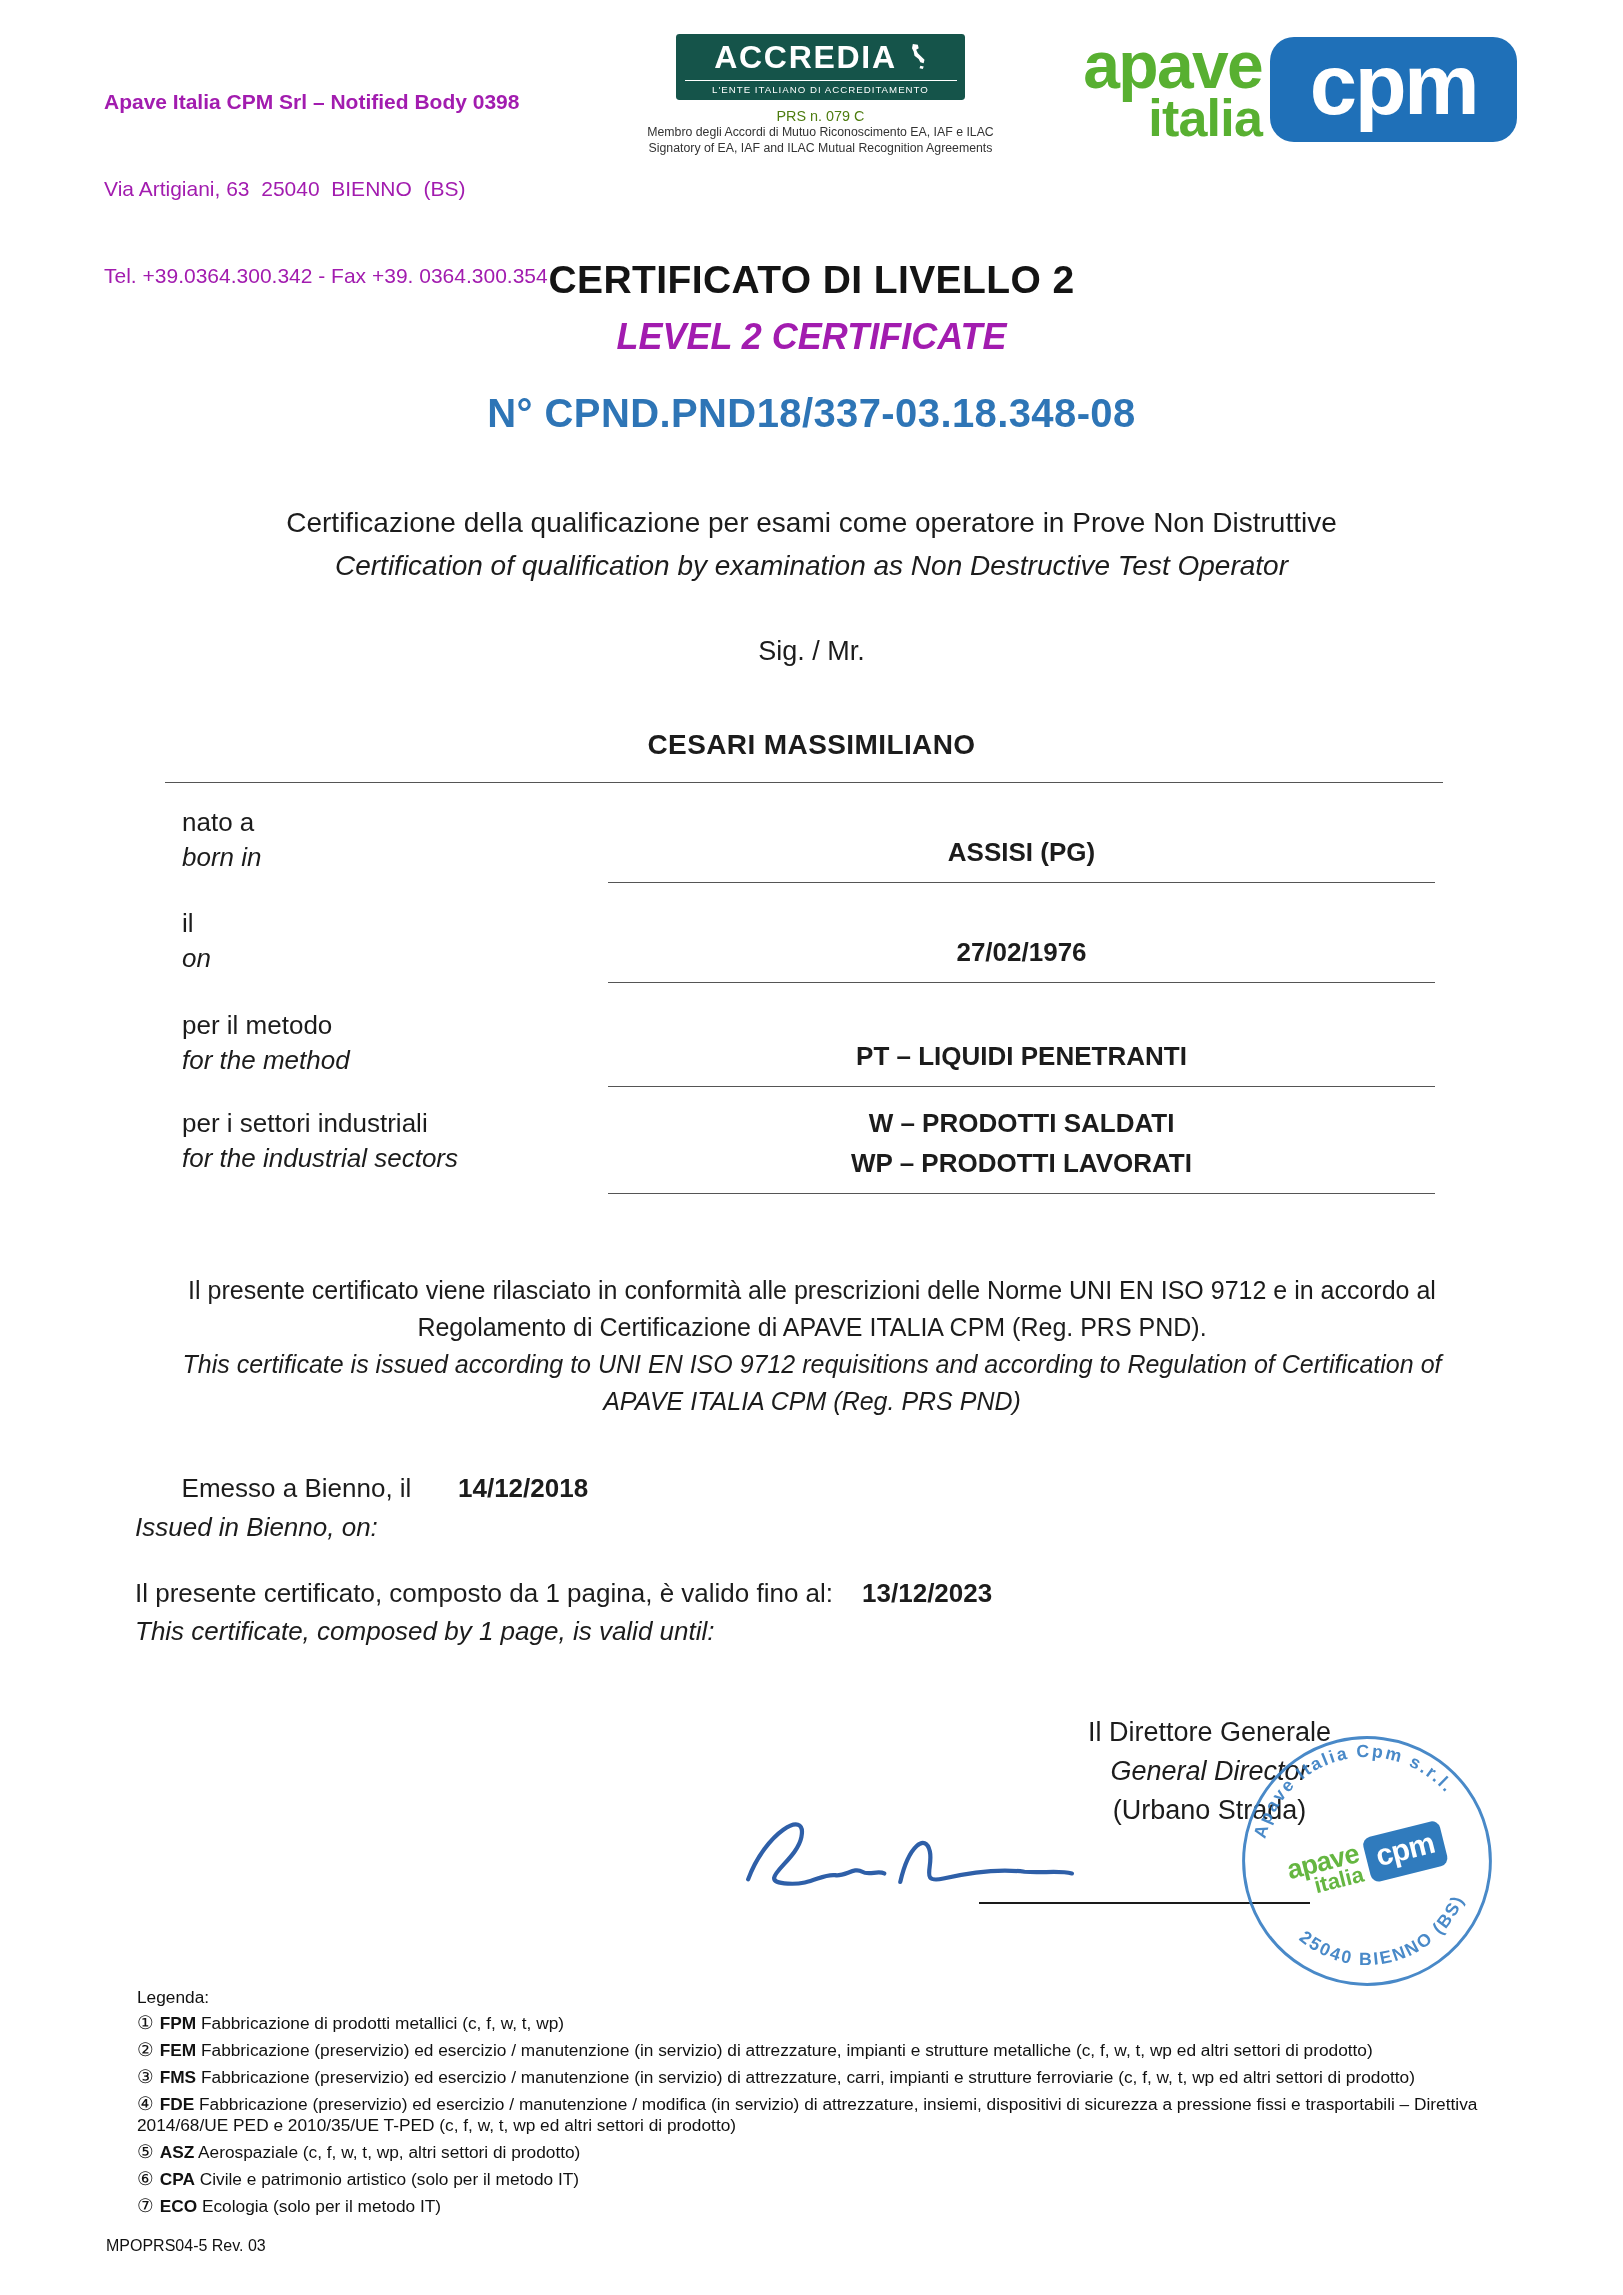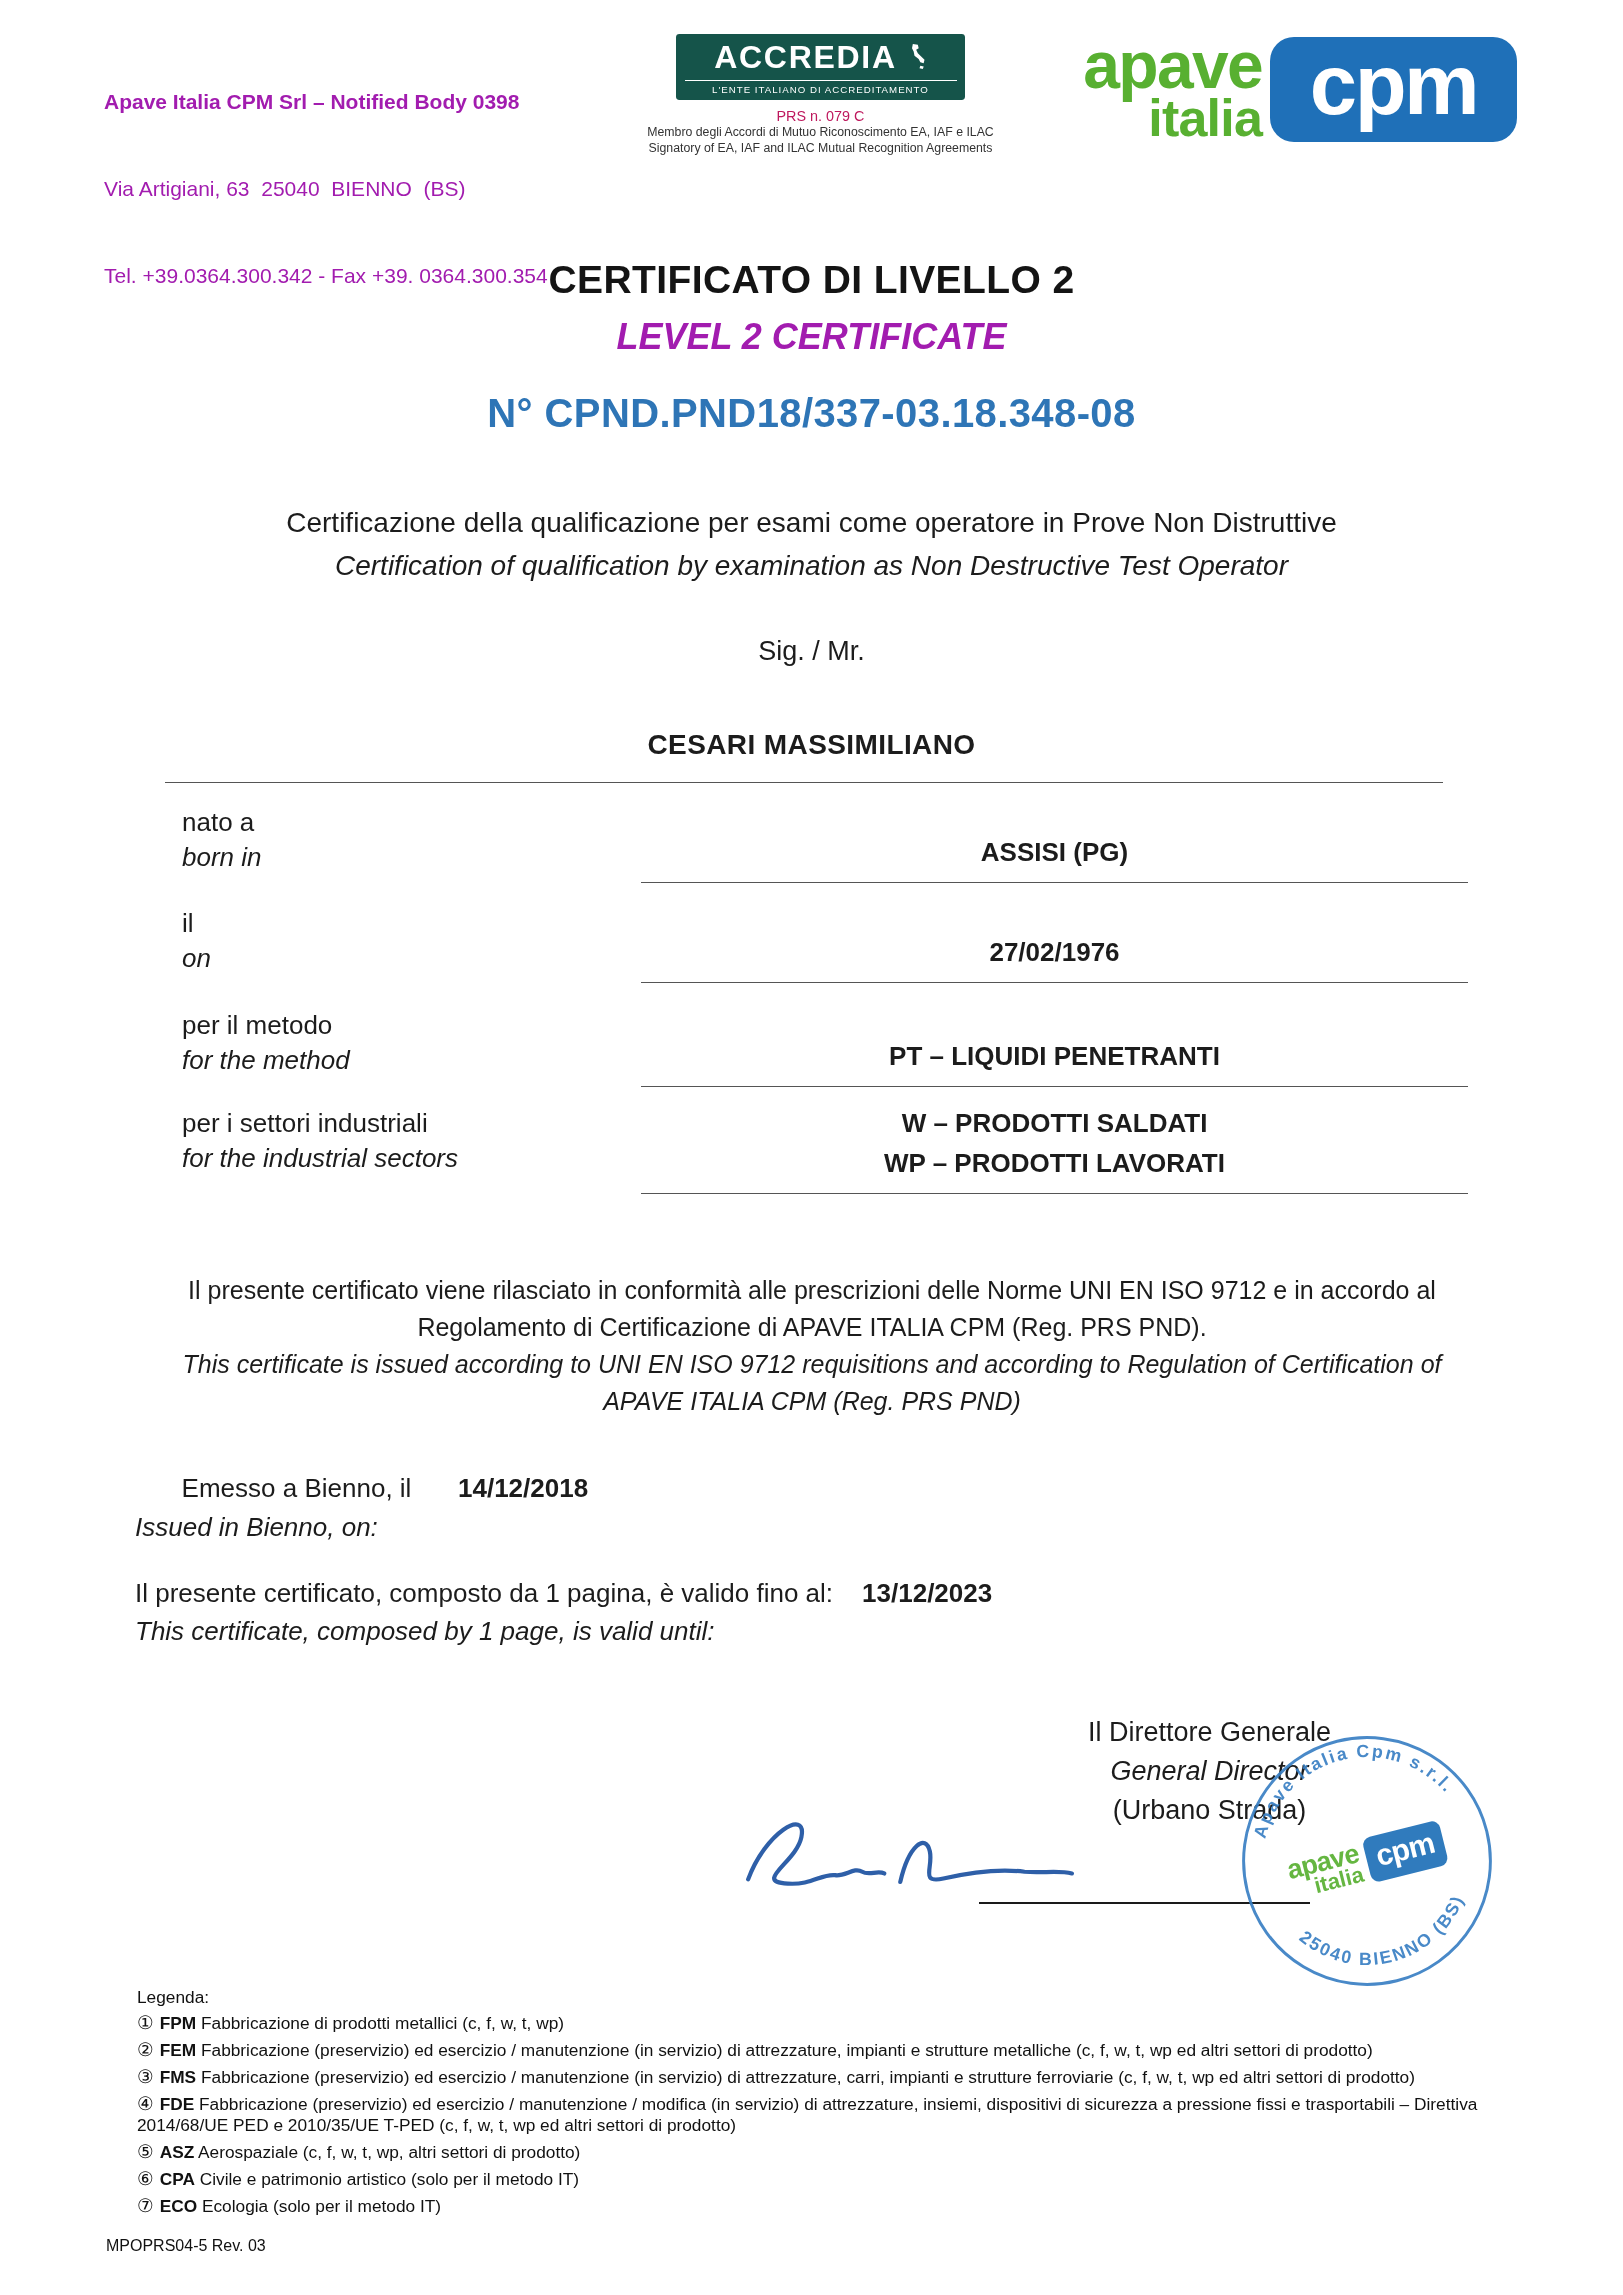--- a/index.html
+++ b/index.html
@@ -9,21 +9,21 @@
 
   
   .company { position:absolute; left:104px; top:29px; font-size:21px; line-height:29px; color:#a21caf; white-space:pre-wrap; }
   .company .l1 { font-weight:bold; }
 
   .accredia { position:absolute; left:643px; top:34px; width:355px; text-align:center; }
   .accredia-box { width:289px; margin:0 auto; background:#15544a; color:#fff; border-radius:3.4px; padding:5px 8.5px 3.4px;text-align:center; }
   .accredia-wordrow { display:flex; align-items:center; justify-content:center; gap:10px; }
   .accredia-word { font-size:32px; font-weight:bold; letter-spacing:1.7px; }
   .accredia-strip { border-top:1.7px solid #fff; margin-top:4.2px; padding:2.5px 0 1.7px; font-size:9.7px; letter-spacing:1px; }
-  .accredia-prs { margin-top:8.5px; font-size:14.4px; color:#be185d; }
+  .accredia-prs { margin-top:8.5px; font-size:14.4px; color:#4d7c0f; }
   .accredia-line { font-size:12.3px; color:#333; line-height:16px; }
 
   .apave-words { position:absolute; left:1040px; top:36px; width:222px; text-align:right; color:#58b031; font-weight:bold; }
   .apave-words .w1 { font-size:66px; line-height:59px; letter-spacing:-1.7px; }
   .apave-words .w2 { font-size:52px; line-height:47px; letter-spacing:-0.8px; }
   .cpm-box { position:absolute; left:1270px; top:37px; width:247px; height:105px; background:#1f70b8; border-radius:24px; display:flex; align-items:center; justify-content:center; }
   .cpm-box span { color:#fff; font-size:85px; font-weight:bold; letter-spacing:-2.5px; line-height:1; padding-bottom:10px; }
 
   
   .center-line { position:absolute; left:0; width:100%; text-align:center; }
@@ -32,21 +32,21 @@
   .cert-number { top:391px; font-size:40px; font-weight:bold; color:#2e75b6; letter-spacing:0.4px; }
   .subtitle-it { top:507px; font-size:28px; }
   .subtitle-en { top:550px; font-size:28px; font-style:italic; }
   .salutation { top:636px; font-size:27px; }
   .holder-name { top:729px; font-size:28px; font-weight:bold; letter-spacing:0.4px; }
   .name-underline { position:absolute; left:165px; top:782px; width:1278px; border-top:1.7px solid #555; }
 
   
   .f-label { position:absolute; left:182px; font-size:26px; line-height:35px; }
   .f-label .en { font-style:italic; }
-  .value-area { position:absolute; left:641px; width:827px; border-bottom:1.7px solid #555; text-align:center; font-weight:bold; font-size:26px; display:flex; flex-direction:column; justify-content:flex-end; padding-bottom:10px; line-height:40px; }
+  .value-area { position:absolute; left:608px; width:827px; border-bottom:1.7px solid #555; text-align:center; font-weight:bold; font-size:26px; display:flex; flex-direction:column; justify-content:flex-end; padding-bottom:10px; line-height:40px; }
   .lab-r1 { top:805px; }  .val-r1 { top:803px;  height:80px; }
   .lab-r2 { top:906px; } .val-r2 { top:900px; height:83px; }
   .lab-r3 { top:1008px; } .val-r3 { top:1002px; height:85px; }
   .lab-r4 { top:1106px; } .val-r4 { top:1095px; height:99px; }
 
   
   .conformity { position:absolute; left:110px; top:1272px; width:1404px; text-align:center; font-size:25px; line-height:37px; }
   .conformity .en { font-style:italic; }
 
   

